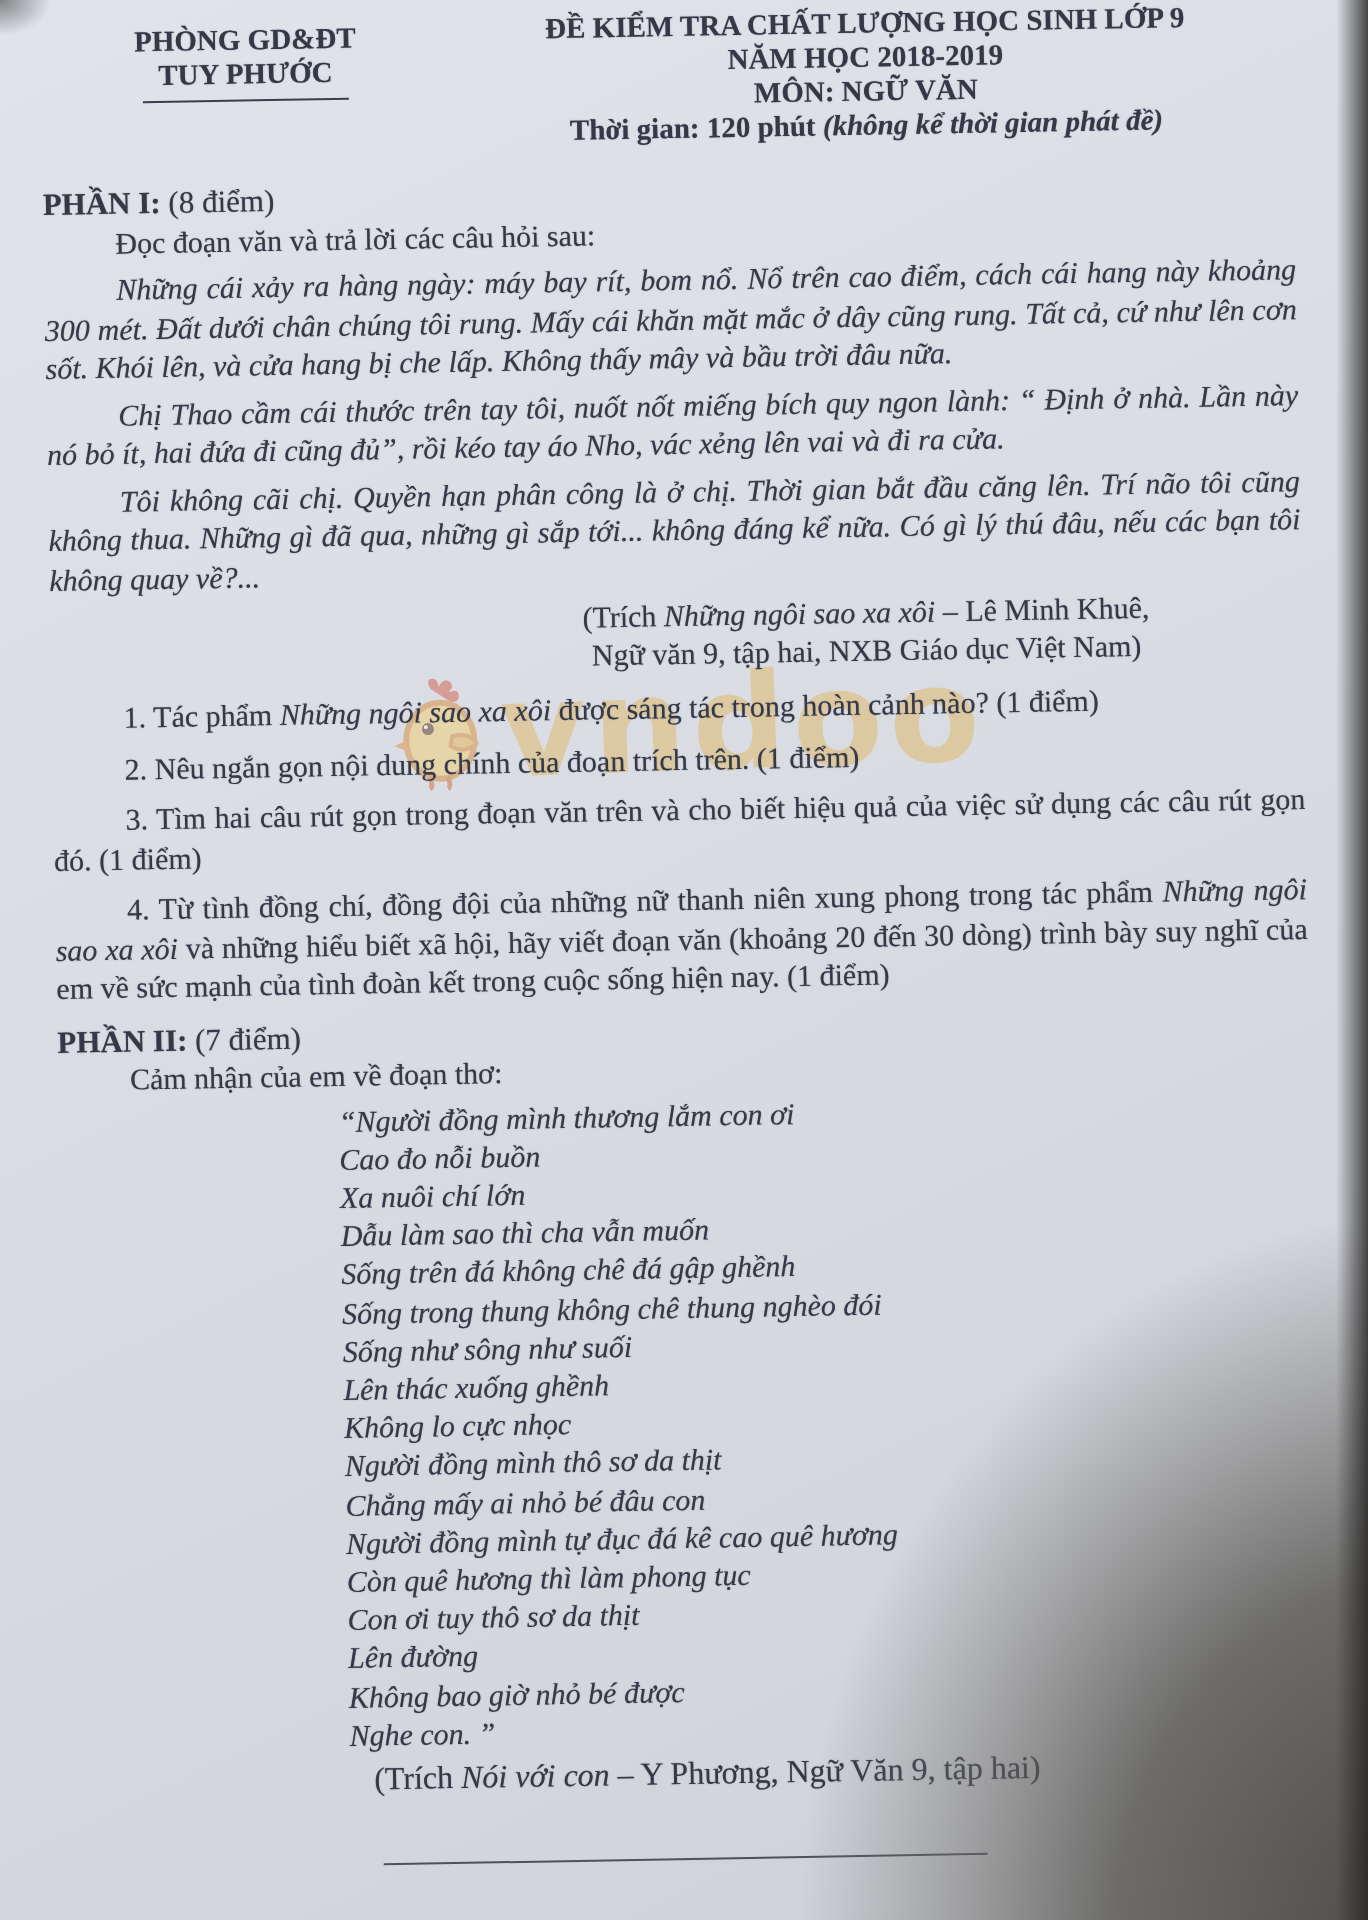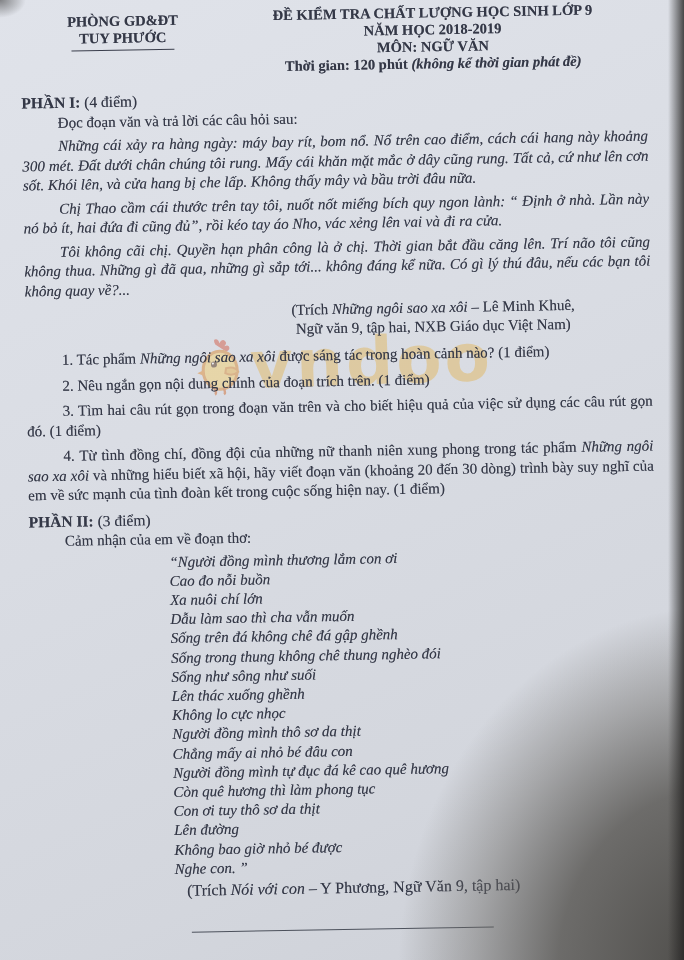--- a/index.html
+++ b/index.html
@@ -95,21 +95,21 @@
       <div class="h-center">
         <div class="row">ĐỀ KIỂM TRA CHẤT LƯỢNG HỌC SINH LỚP 9</div>
         <div class="row">NĂM HỌC 2018-2019</div>
         <div class="row">MÔN: NGỮ VĂN</div>
         <div><span class="b">Thời gian: 120 phút</span> <span class="bi">(không kể thời gian phát đề)</span></div>
       </div>
     </div>
 
     <div class="heading">
       <span class="b">PHẦN I:</span>
-      <span>(4 điểm)</span>
+      <span>(8 điểm)</span>
     </div>
     <div class="indent">Đọc đoạn văn và trả lời các câu hỏi sau:</div>
 
     <div class="passage indent">Những cái xảy ra hàng ngày: máy bay rít, bom nổ. Nổ trên cao điểm, cách cái hang này khoảng 300 mét. Đất dưới chân chúng tôi rung. Mấy cái khăn mặt mắc ở dây cũng rung. Tất cả, cứ như lên cơn sốt. Khói lên, và cửa hang bị che lấp. Không thấy mây và bầu trời đâu nữa.</div>
     <div class="passage indent">Chị Thao cầm cái thước trên tay tôi, nuốt nốt miếng bích quy ngon lành: “ Định ở nhà. Lần này nó bỏ ít, hai đứa đi cũng đủ”, rồi kéo tay áo Nho, vác xẻng lên vai và đi ra cửa.</div>
     <div class="passage indent">Tôi không cãi chị. Quyền hạn phân công là ở chị. Thời gian bắt đầu căng lên. Trí não tôi cũng không thua. Những gì đã qua, những gì sắp tới... không đáng kể nữa. Có gì lý thú đâu, nếu các bạn tôi không quay về?...</div>
 
     <div class="cite1">
       <span>(Trích </span><span class="i">Những ngôi sao xa xôi</span><span> – Lê Minh Khuê,</span><br>
       <span>Ngữ văn 9, tập hai, NXB Giáo dục Việt Nam)</span>
@@ -123,21 +123,21 @@
     </div>
     <div class="question indent">
       <span>3. Tìm hai câu rút gọn trong đoạn văn trên và cho biết hiệu quả của việc sử dụng các câu rút gọn đó. (1 điểm)</span><span class="i"></span><span></span>
     </div>
     <div class="question indent">
       <span>4. Từ tình đồng chí, đồng đội của những nữ thanh niên xung phong trong tác phẩm </span><span class="i">Những ngôi sao xa xôi</span><span>  và những hiểu biết xã hội, hãy viết đoạn văn (khoảng 20 đến 30 dòng) trình bày suy nghĩ của em về sức mạnh của tình đoàn kết trong cuộc sống hiện nay. (1 điểm)</span>
     </div>
 
     <div class="heading" style="margin-top:6px;">
       <span class="b">PHẦN II:</span>
-      <span>(3 điểm)</span>
+      <span>(7 điểm)</span>
     </div>
     <div class="indent part2-instruction">Cảm nhận của em về đoạn thơ:</div>
 
     <div class="poem">
       <div>“Người đồng mình thương lắm con ơi</div>
       <div>Cao đo nỗi buồn</div>
       <div>Xa nuôi chí lớn</div>
       <div>Dẫu làm sao thì cha vẫn muốn</div>
       <div>Sống trên đá không chê đá gập ghềnh</div>
       <div>Sống trong thung không chê thung nghèo đói</div>

